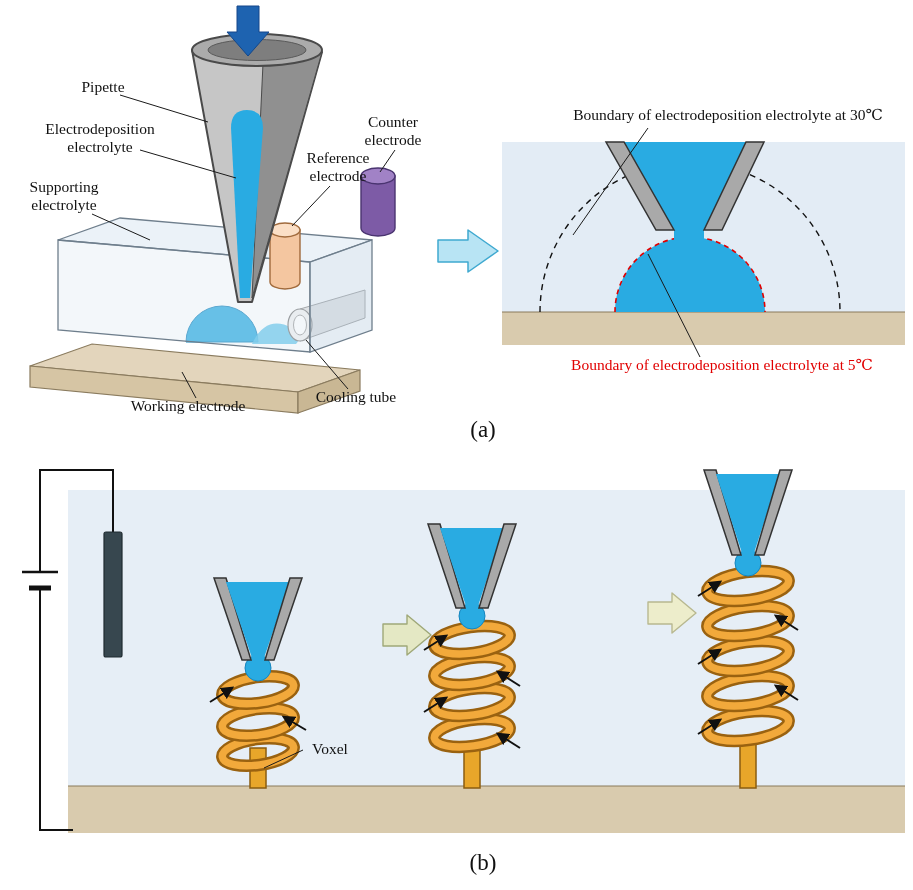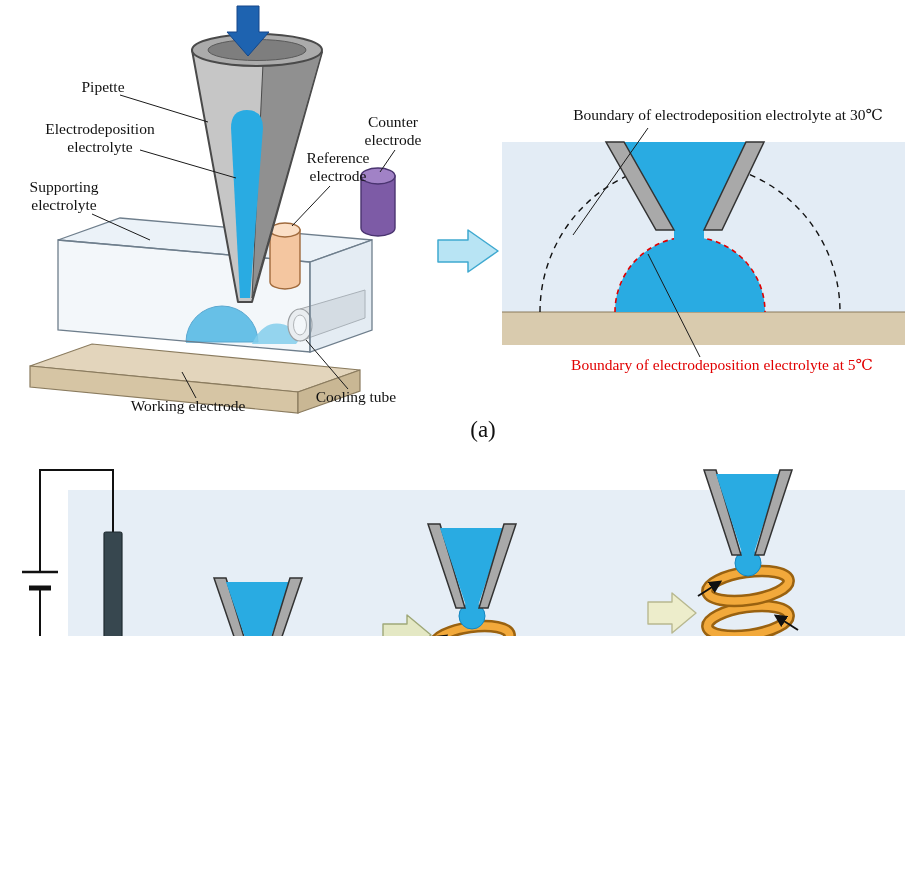--- a/index.html
+++ b/index.html
@@ -1,16 +1,16 @@
 <!DOCTYPE html>
 <html><head>
 <meta charset="utf-8">
 <style>
   html,body{margin:0;padding:0;background:#fff}
-  .page{width:913px;height:636px;position:relative;background:#fff;overflow:hidden;
+  .page{width:913px;height:890px;position:relative;background:#fff;overflow:hidden;
         font-family:"Liberation Serif","DejaVu Serif",serif}
   svg text{font-family:"Liberation Serif","DejaVu Serif",serif;font-size:15.5px;fill:#111}
   svg text.caption{font-size:23px}
   svg text.red{fill:#e10000}
   .ptr{stroke:#1a1a1a;stroke-width:1;fill:none}
   .wire{stroke:#111;stroke-width:2;fill:none;stroke-linecap:square}
   .coil-out{fill:none;stroke:#9A6210;stroke-width:12.5}
   .coil-in{fill:none;stroke:#F2A93B;stroke-width:7.5}
   .rotarrow{stroke:#111;stroke-width:2;fill:none}
 </style>

